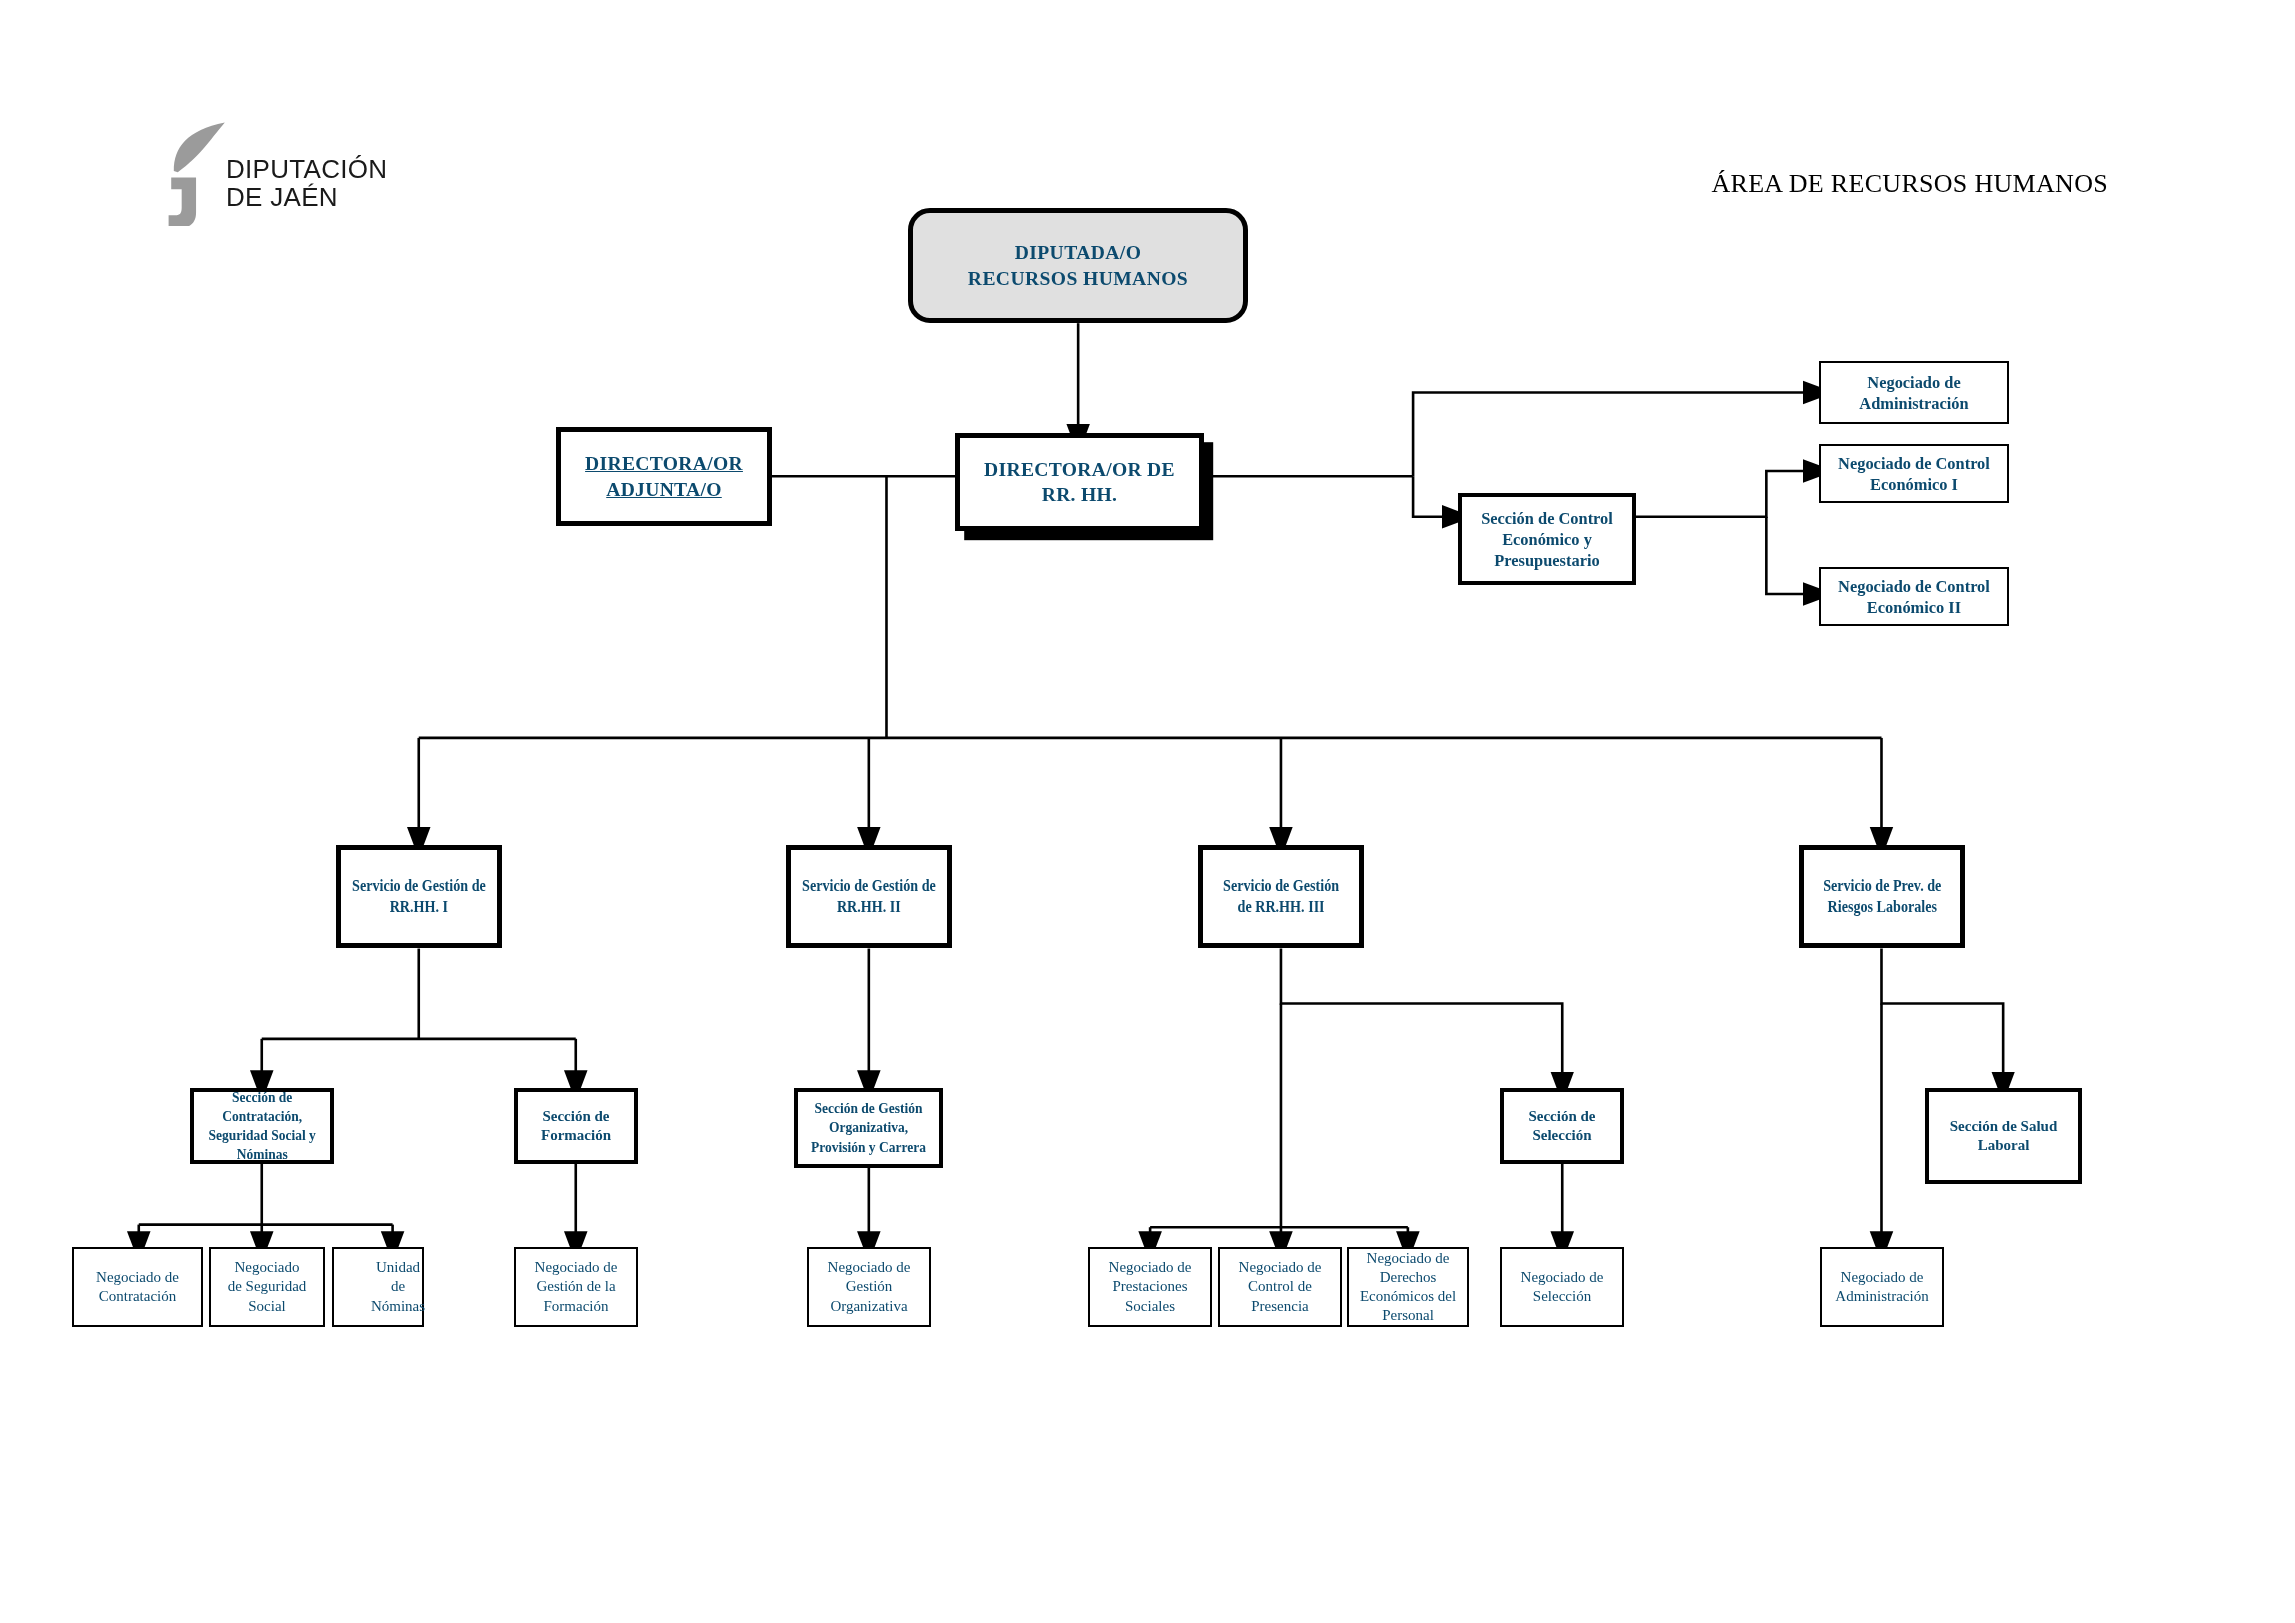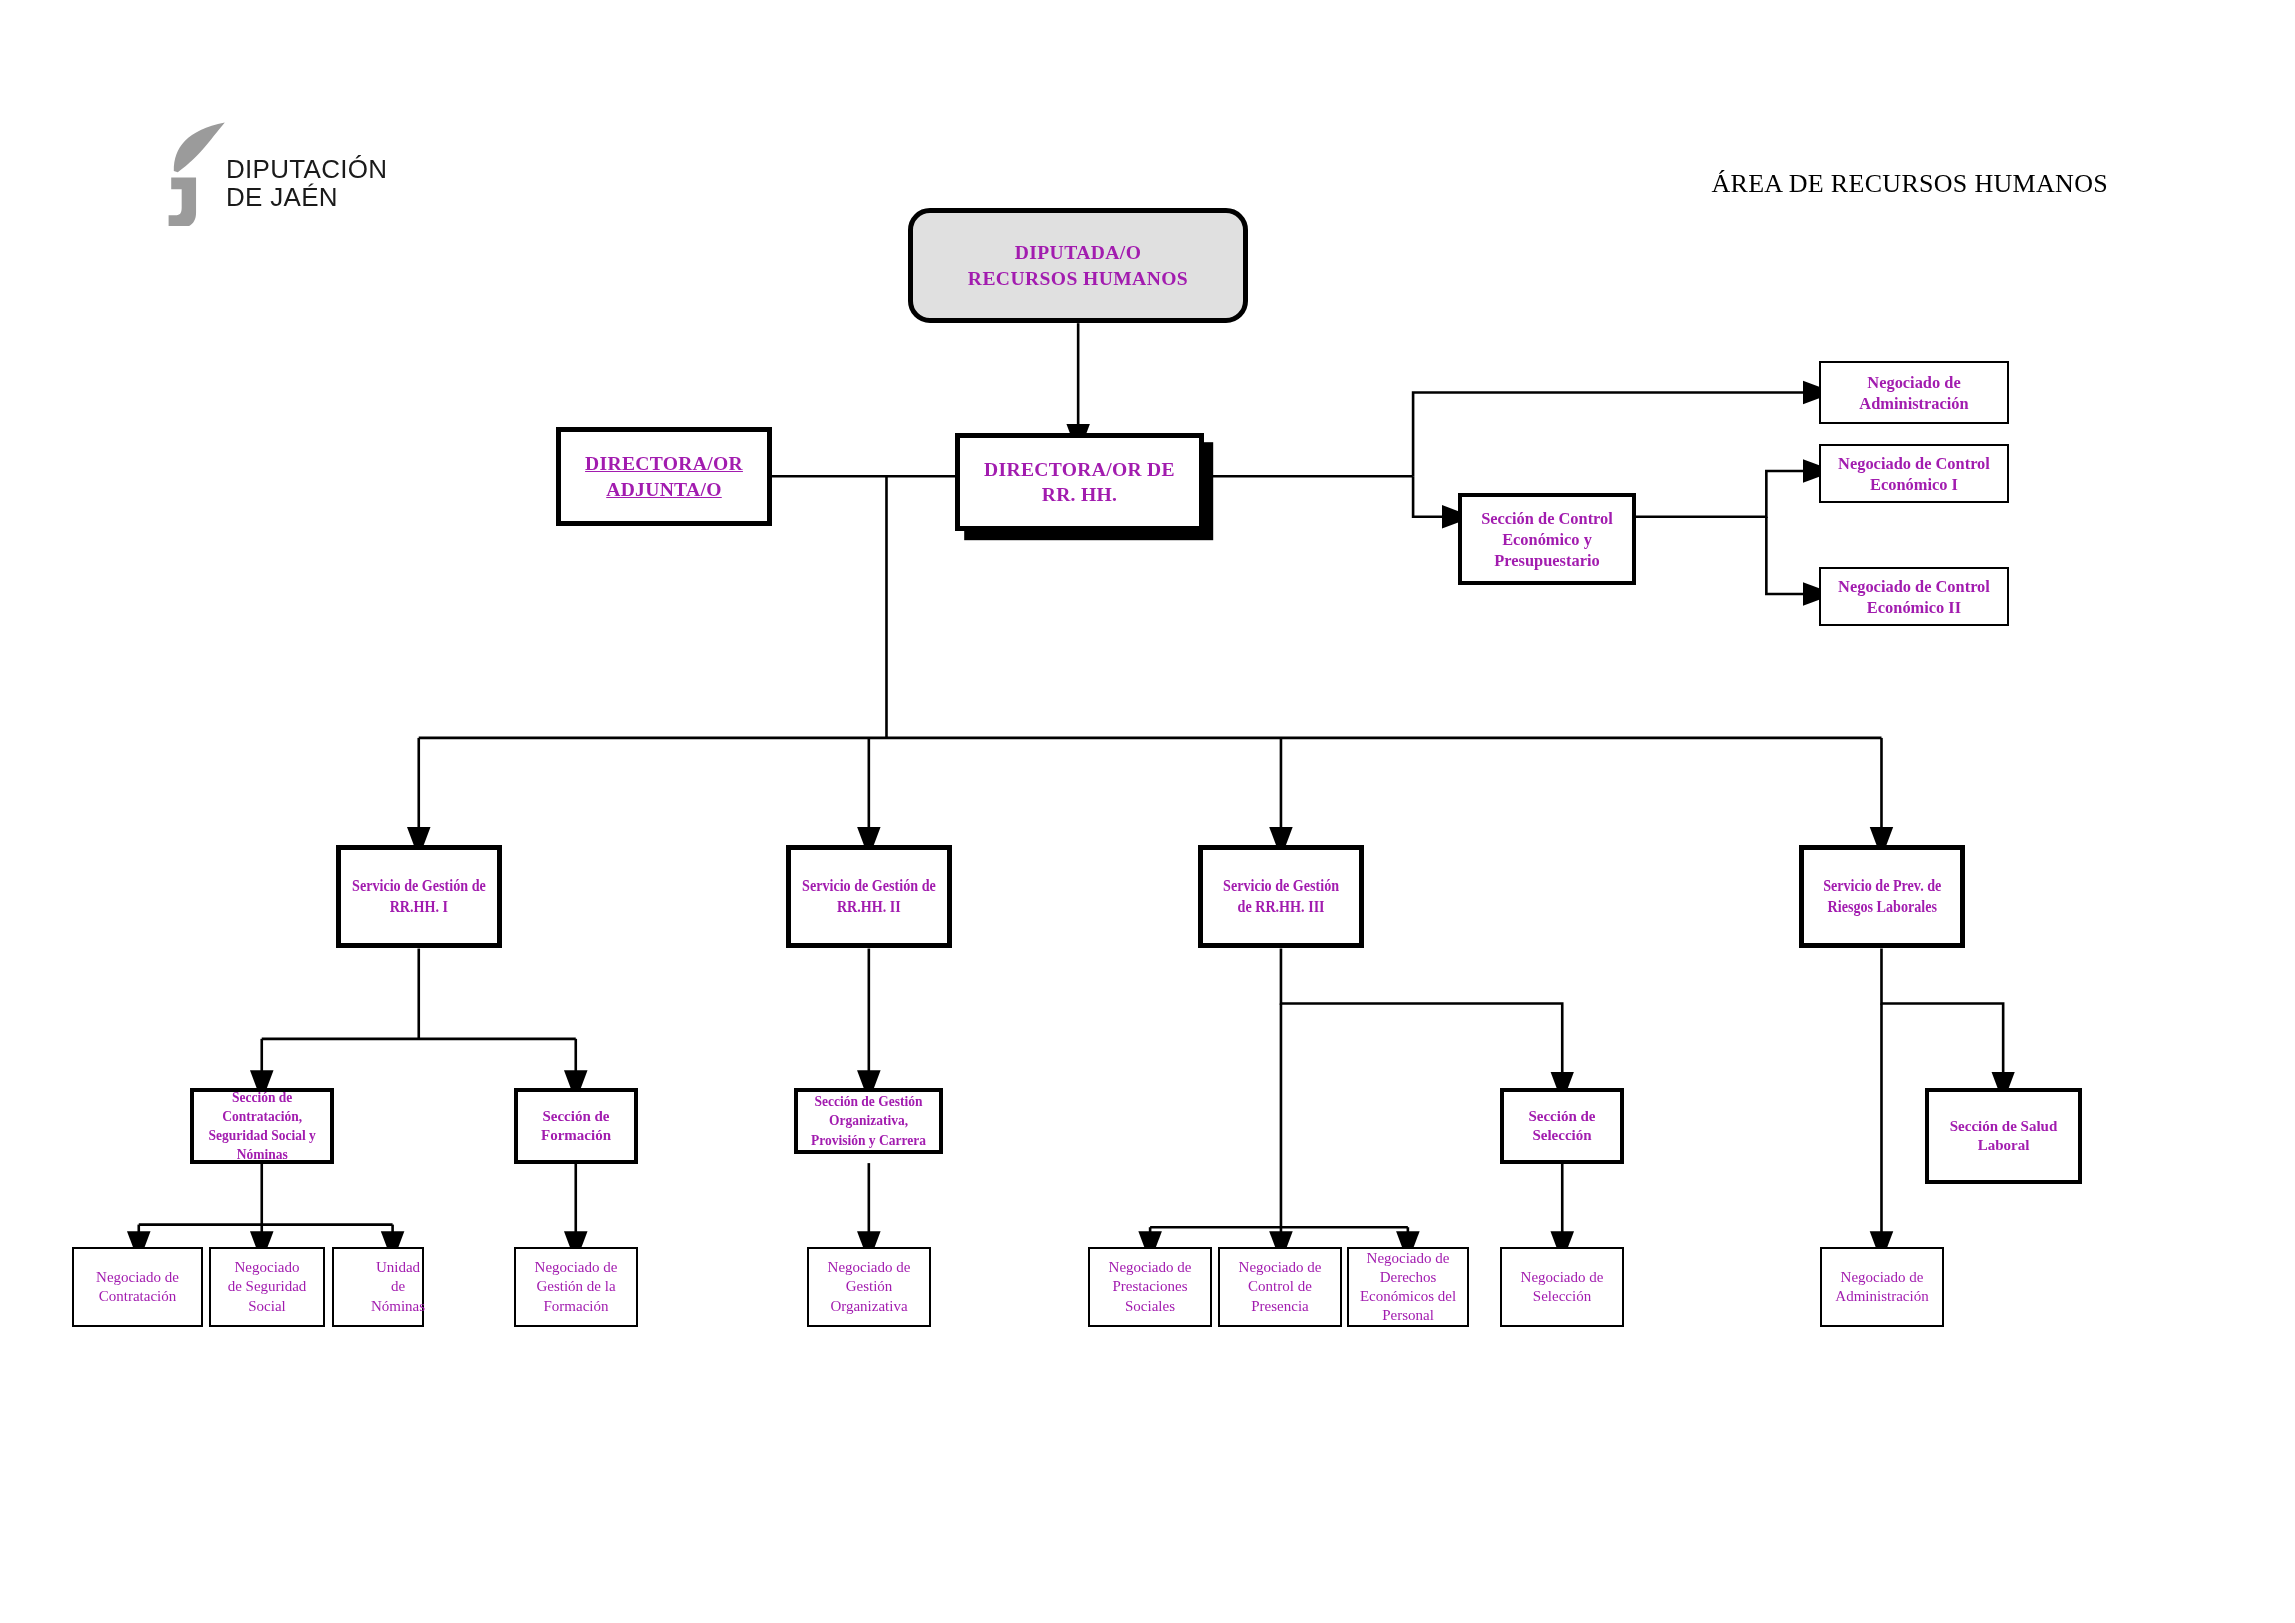--- a/index.html
+++ b/index.html
@@ -20,21 +20,21 @@
       font-size:26px;font-weight:normal;color:#000;white-space:nowrap;
       letter-spacing:0.3px;}
 
   
   #wires{position:absolute;left:0;top:0;width:2295px;height:1623px;
          pointer-events:none;}
 
   
   .node{position:absolute;box-sizing:border-box;background:#fff;
         display:flex;align-items:center;justify-content:center;
-        text-align:center;color:#a21caf;line-height:1.28;}
+        text-align:center;color:#0c4a6e;line-height:1.28;}
   .node .lbl{display:block;padding:0 2.6px;white-space:pre-line;}
 
   
   .lvl-top{background:#e0e0e0;border:5.9px solid #000;border-radius:22px;
            font-size:19.6px;font-weight:bold;letter-spacing:0.4px;}
   .lvl-dir{border:5.9px solid #000;font-size:19.6px;font-weight:bold;
            letter-spacing:0.3px;text-decoration:underline;}
   .lvl-dir-shadow{border:5.9px solid #000;font-size:19.6px;font-weight:bold;
            letter-spacing:0.3px;box-shadow:9.2px 9.2px 0 0 #000;}
   .lvl-seccion-ctrl{border:4.6px solid #000;font-size:16.4px;font-weight:bold;}
@@ -192,21 +192,21 @@
 Contratación,
 Seguridad Social y
 Nóminas</span>
   </div>
 
   <div class="node lvl-seccion" style="left:514px;top:1088px;width:124px;height:76px;">
     <span class="lbl">Sección de
 Formación</span>
   </div>
 
-  <div class="node lvl-seccion narrow" style="left:794px;top:1088px;width:149px;height:66px;">
+  <div class="node lvl-seccion narrow" style="left:794px;top:1088px;width:149px;height:80px;">
     <span class="lbl">Sección de Gestión
 Organizativa,
 Provisión y Carrera</span>
   </div>
 
   <div class="node lvl-seccion" style="left:1500px;top:1088px;width:124px;height:76px;">
     <span class="lbl">Sección de
 Selección</span>
   </div>
 

